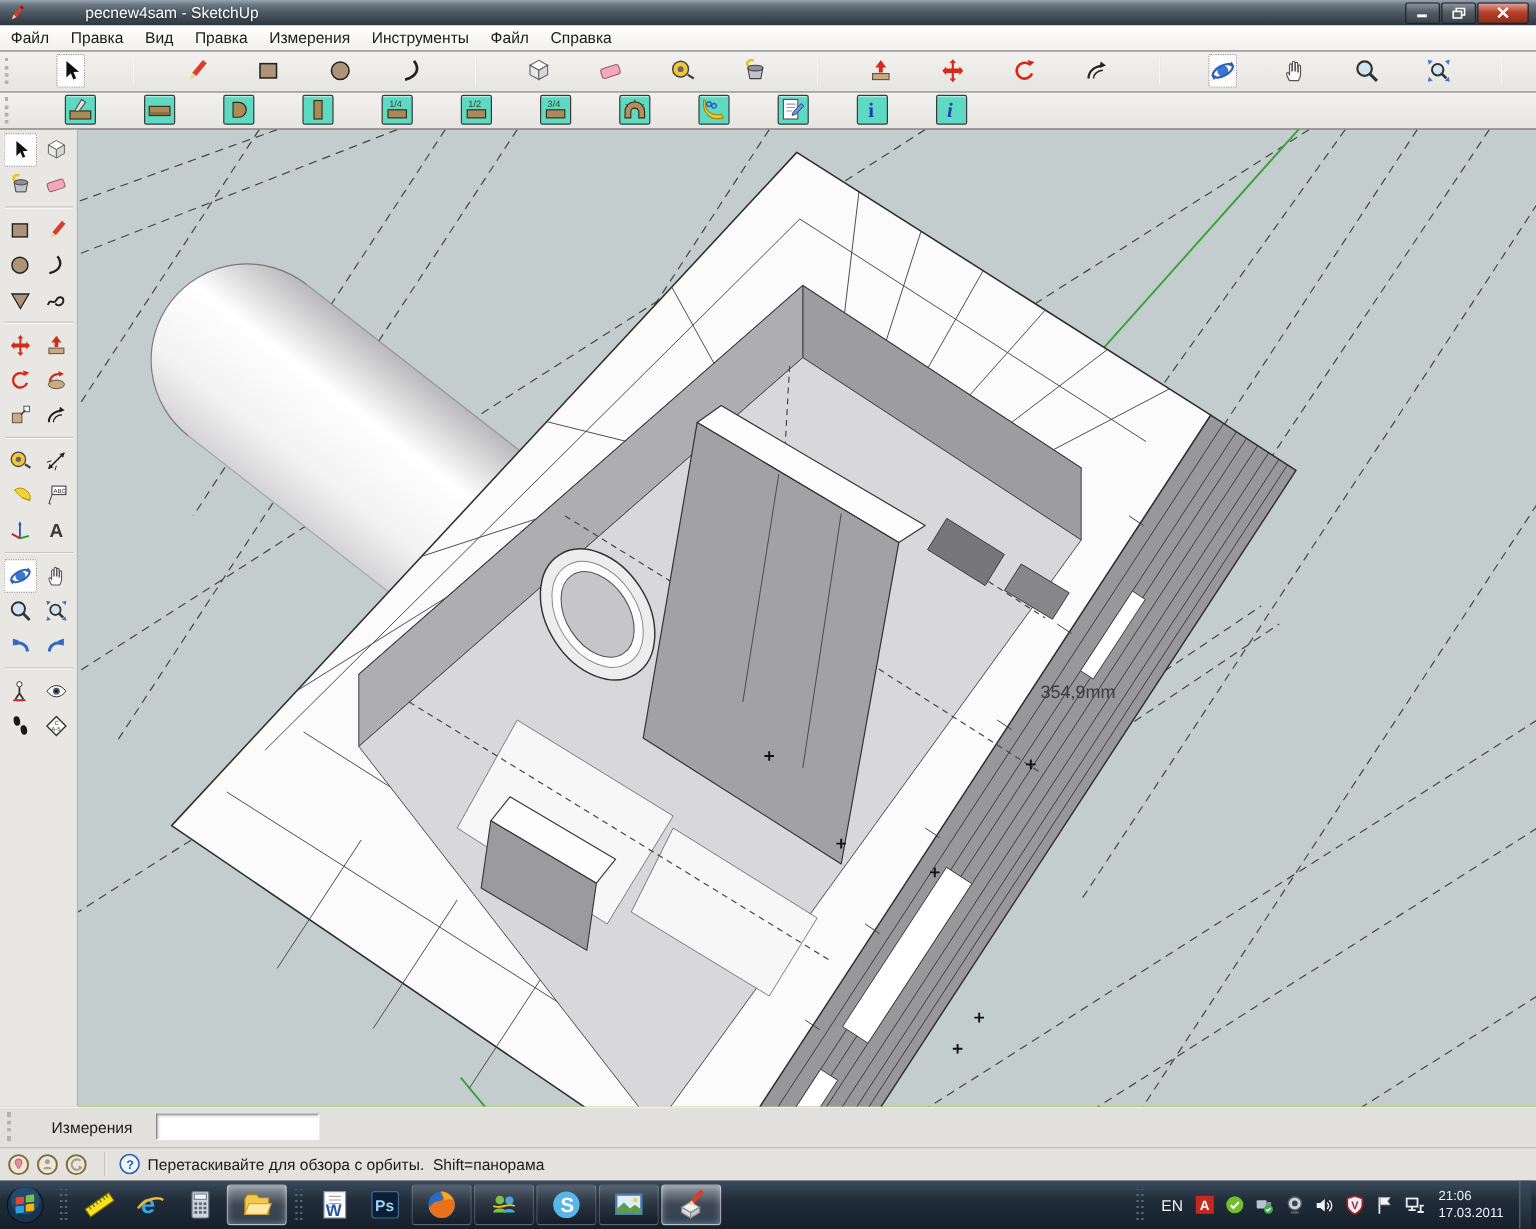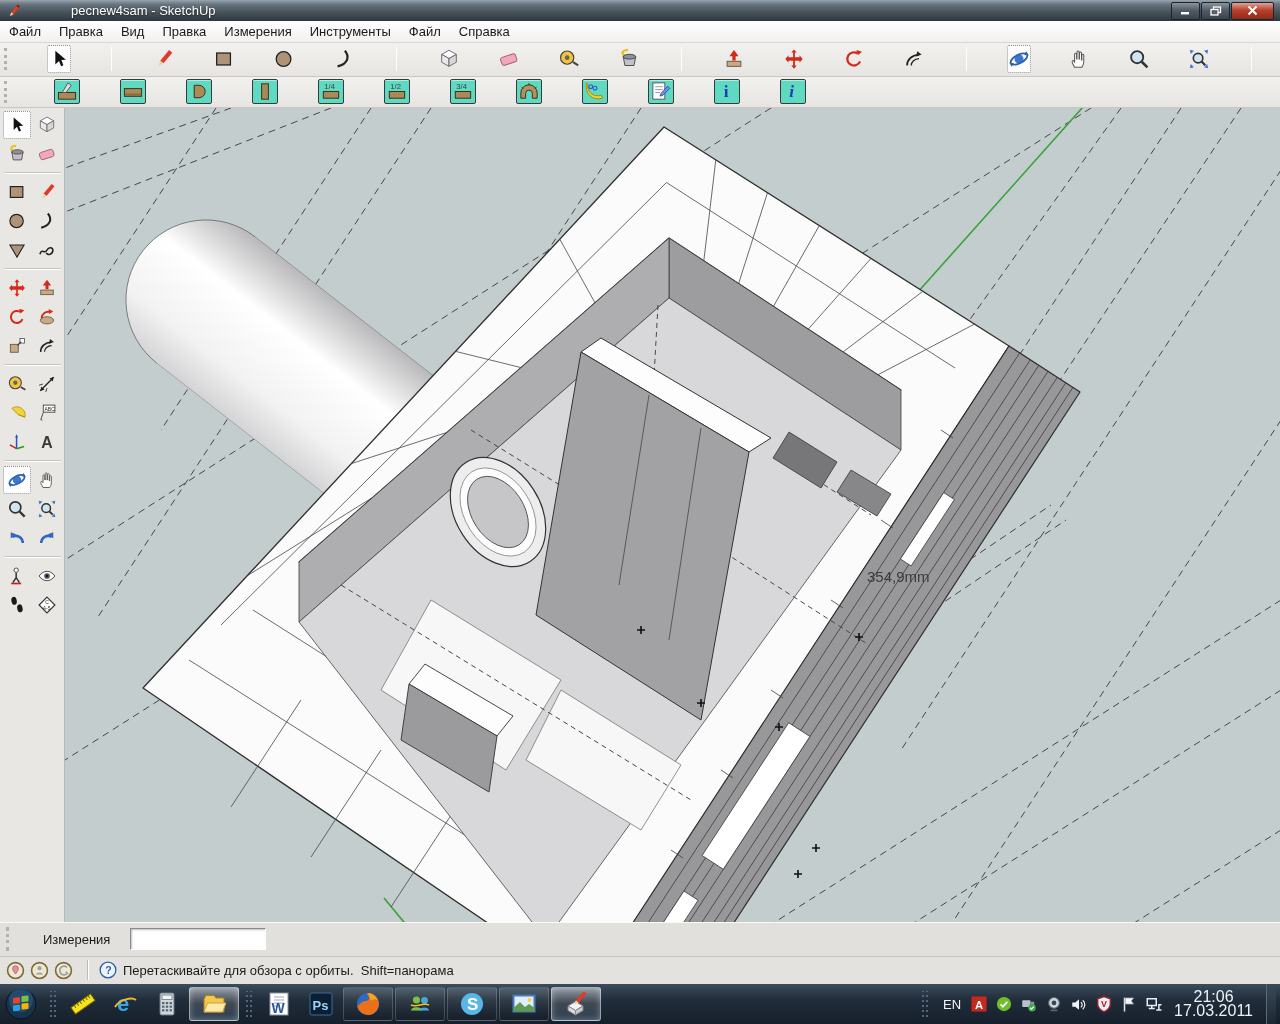--- a/index.html
+++ b/index.html
@@ -75,21 +75,21 @@
     repeating-linear-gradient(0deg,#55667a 0 2px,transparent 2px 5px) 4px 0;background-size:2px 100%;background-repeat:repeat-y;}
   .task-btn{width:50px;height:34px;margin:0 1px;border:1px solid rgba(255,255,255,.18);border-radius:3px;
     background:linear-gradient(180deg,rgba(255,255,255,.16),rgba(255,255,255,.05) 50%,rgba(0,0,0,.12));
     display:flex;align-items:center;justify-content:center;padding:0;}
   .task-btn.plain{border-color:transparent;background:none;width:40px;}
   .task-btn.active{background:linear-gradient(180deg,rgba(255,255,255,.45),rgba(255,255,255,.14) 50%,rgba(120,160,200,.25));
     border-color:rgba(255,255,255,.5);box-shadow:inset 0 0 6px rgba(255,255,255,.35);}
   .tray{margin-left:auto;display:flex;align-items:center;gap:7px;padding-right:4px;}
   .tray .lang{font-size:13px;color:#f2f5f8;margin:0 2px;}
   .tray svg{display:block;}
-  .clock{text-align:center;font-size:16px;line-height:14px;margin:0 6px 0 4px;white-space:nowrap;}
+  .clock{text-align:left;font-size:11px;line-height:14px;margin:0 6px 0 4px;white-space:nowrap;}
   .show-desktop{width:9px;height:40px;border-left:1px solid #5a6a7a;background:linear-gradient(180deg,#3a4a5a,#1d2733);}
   .lbl{pointer-events:none;}
 </style>
 </head>
 <body>
 
 <div class="win">
 
   <div class="titlebar">
     <svg class="app-ico" viewBox="0 0 24 24">

